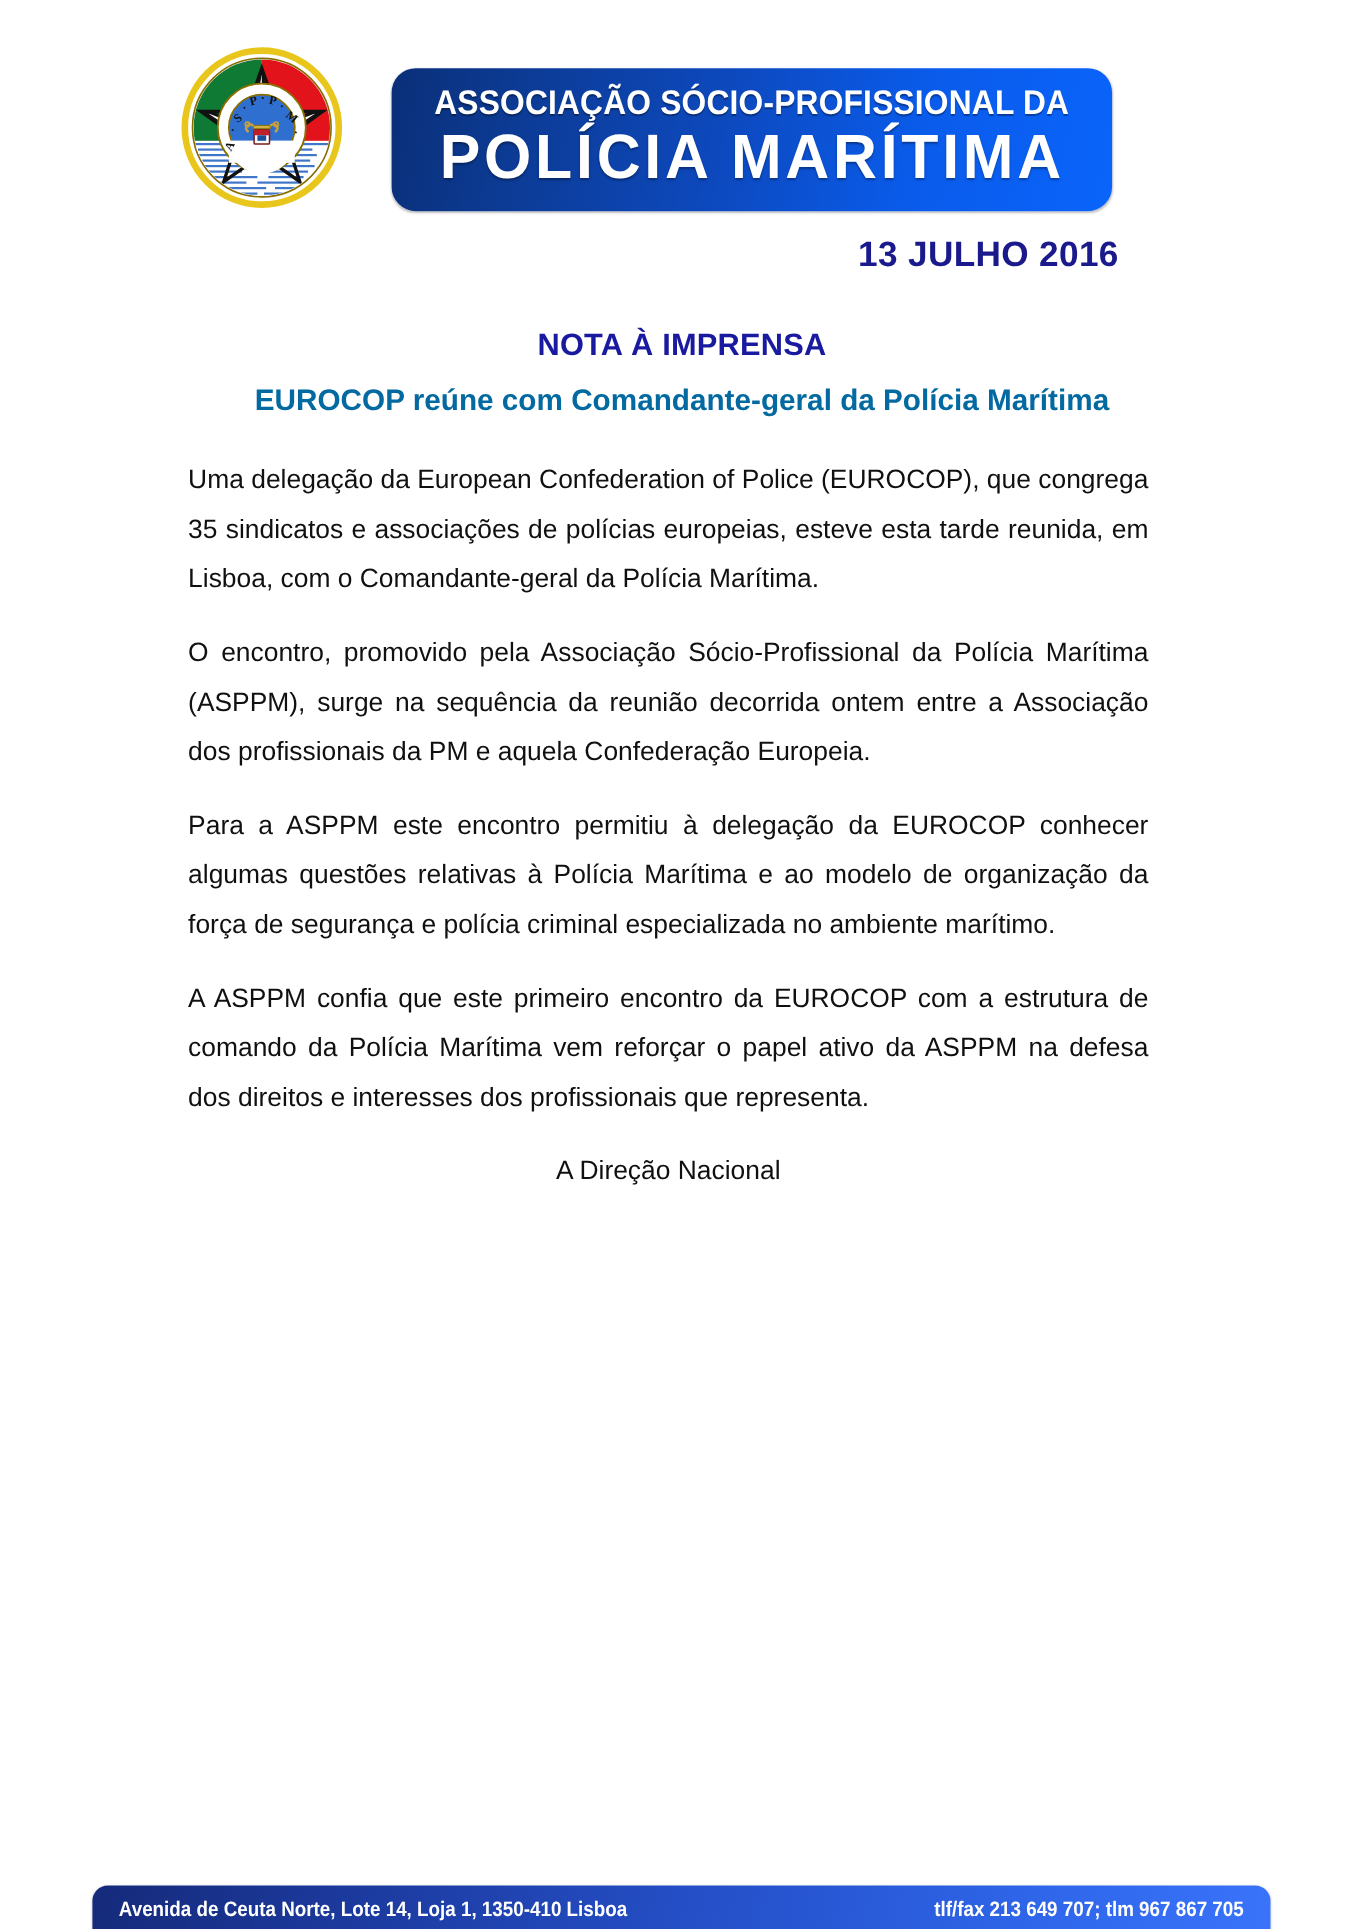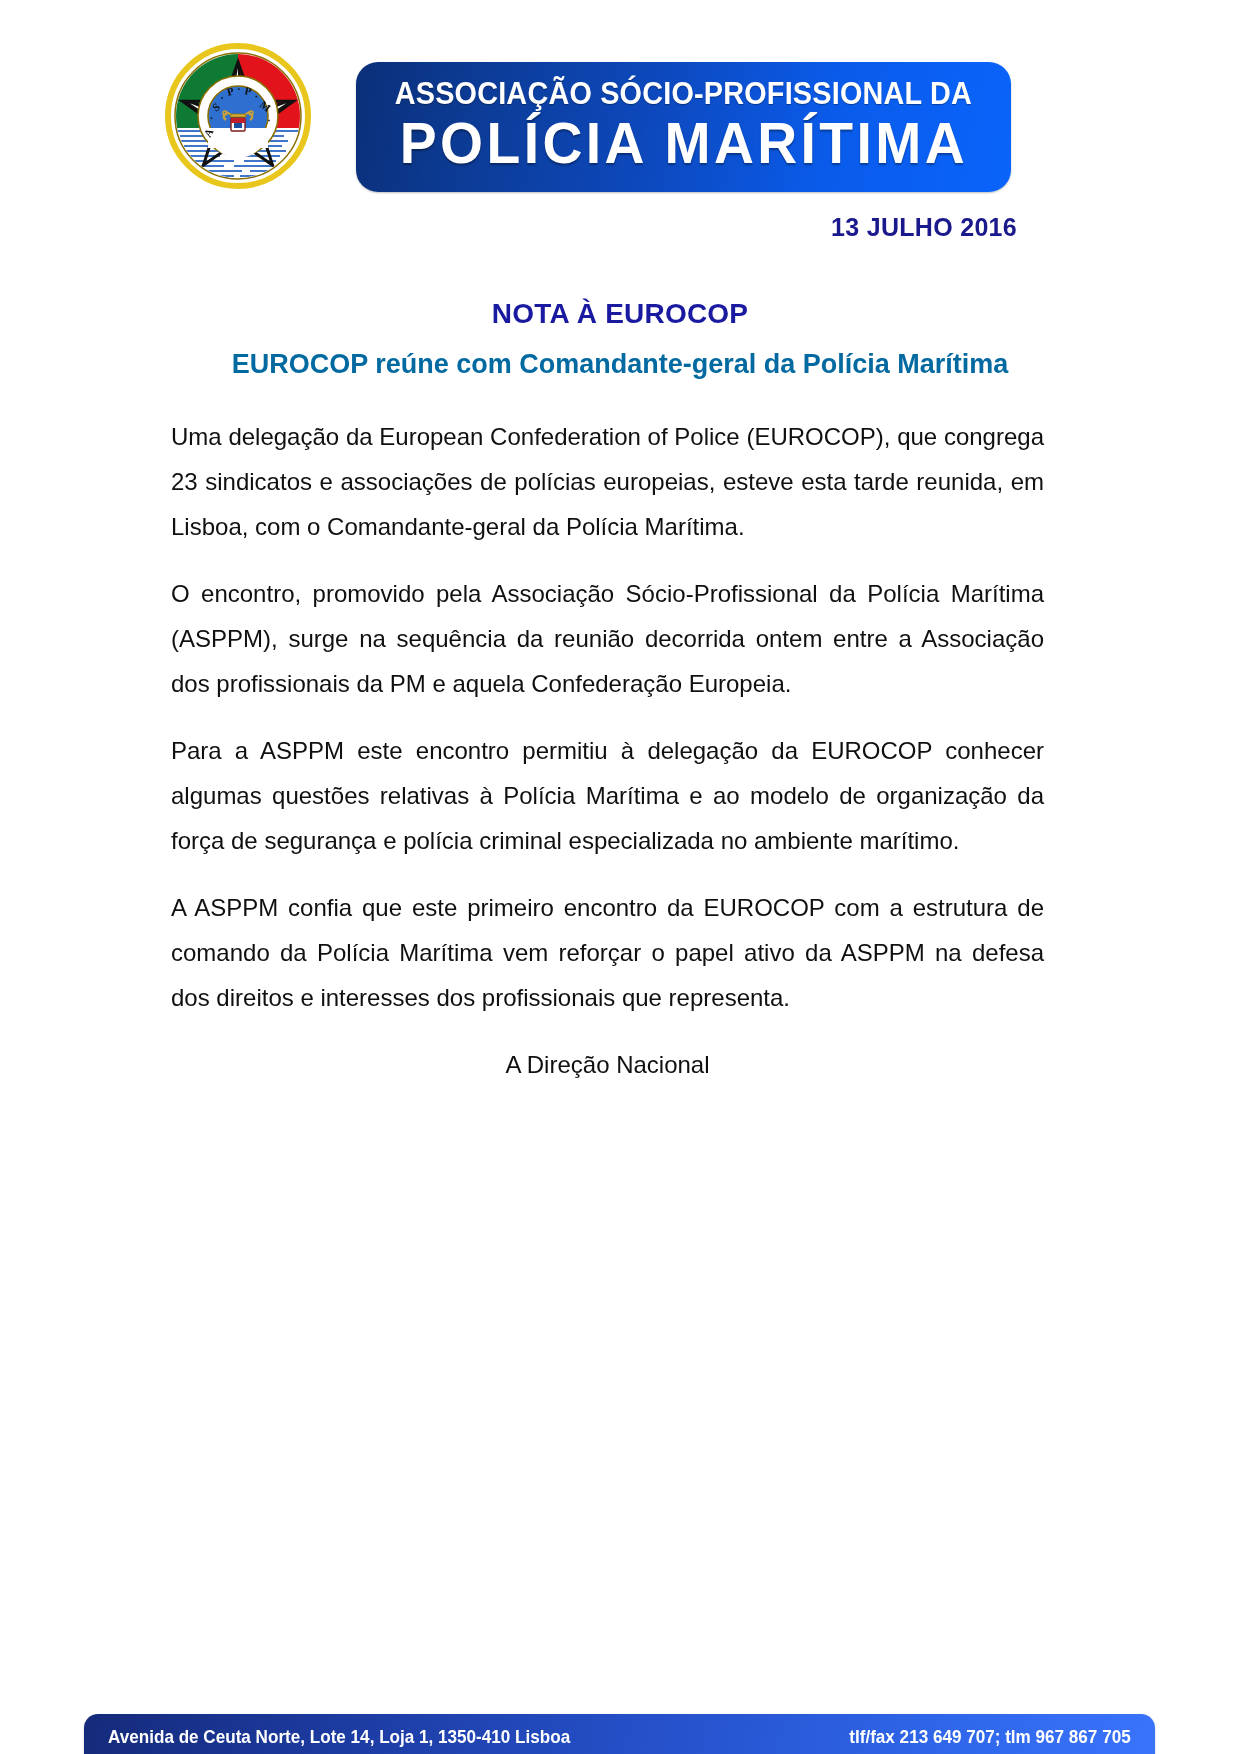--- a/index.html
+++ b/index.html
@@ -75,21 +75,21 @@
     line-height: 1.12;
     margin-top: 2px;
   }
 
   .doc-date {
     position: absolute;
     right: 222px;
     top: 213px;
     color: #1a1a8c;
     font-weight: bold;
-    font-size: 25px;
+    font-size: 32px;
     letter-spacing: 0.3px;
     white-space: nowrap;
   }
 
   
   .titles {
     position: absolute;
     left: 170px;
     top: 296px;
     width: 900px;
@@ -252,26 +252,26 @@
 
     <div class="banner">
       <div class="banner-line1">ASSOCIAÇÃO SÓCIO-PROFISSIONAL DA</div>
       <div class="banner-line2">POLÍCIA MARÍTIMA</div>
     </div>
 
     <div class="doc-date">13 JULHO 2016</div>
   </div>
 
   <div class="titles">
-    <div class="title-main">NOTA À EUROCOP</div>
+    <div class="title-main">NOTA À IMPRENSA</div>
     <div class="title-sub">EUROCOP reúne com Comandante-geral da Polícia Marítima</div>
   </div>
 
   <div class="body-copy">
-    <p class="para">Uma delegação da European Confederation of Police (EUROCOP), que congrega 23 sindicatos e associações de polícias europeias, esteve esta tarde reunida, em Lisboa, com o Comandante-geral da Polícia Marítima.</p>
+    <p class="para">Uma delegação da European Confederation of Police (EUROCOP), que congrega 35 sindicatos e associações de polícias europeias, esteve esta tarde reunida, em Lisboa, com o Comandante-geral da Polícia Marítima.</p>
     <p class="para">O encontro, promovido pela Associação Sócio-Profissional da Polícia Marítima (ASPPM), surge na sequência da reunião decorrida ontem entre a Associação dos profissionais da PM e aquela Confederação Europeia.</p>
     <p class="para">Para a ASPPM este encontro permitiu à delegação da EUROCOP conhecer algumas questões relativas à Polícia Marítima e ao modelo de organização da força de segurança e polícia criminal especializada no ambiente marítimo.</p>
     <p class="para">A ASPPM confia que este primeiro encontro da EUROCOP com a estrutura de comando da Polícia Marítima vem reforçar o papel ativo da ASPPM na defesa dos direitos e interesses dos profissionais que representa.</p>
     <p class="para last">A Direção Nacional</p>
   </div>
 
   <div class="footer">
     <div class="footer-col left">
       <div>Avenida de Ceuta Norte, Lote 14, Loja 1, 1350-410 Lisboa</div>
       <div>Web: www.asppm.pt</div>

